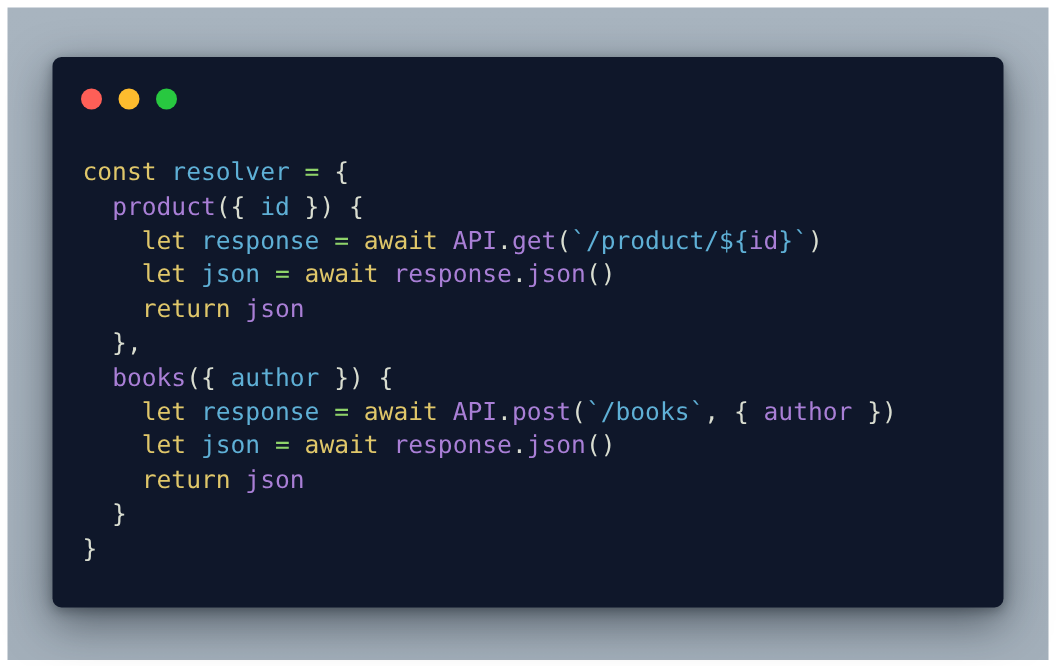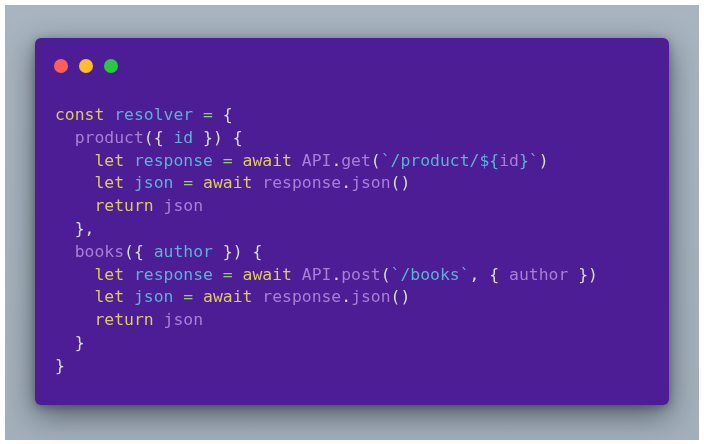--- a/index.html
+++ b/index.html
@@ -5,21 +5,21 @@
   html, body { margin: 0; padding: 0; }
   body {
     width: 704px; height: 444px; background: #ffffff; position: relative; overflow: hidden;
   }
   .bg {
     position: absolute; left: 5px; top: 5px; width: 694px; height: 435px;
     background: linear-gradient(180deg, #a8b4bf 0%, #a3afba 100%);
   }
   .card {
     position: absolute; left: 35px; top: 38px; width: 634px; height: 367px;
-    background: #4c1d95; border-radius: 6px;
+    background: #0f172a; border-radius: 6px;
     box-shadow: 0 10px 30px rgba(20,28,36,0.55), 0 2px 8px rgba(20,28,36,0.35);
   }
   .dots { position: absolute; left: 19px; top: 21px; display: flex; gap: 11px; }
   .dot { width: 14px; height: 14px; border-radius: 50%; }
   .code {
     position: absolute; left: 20px; top: 66px; margin: 0;
     font-family: "DejaVu Sans Mono", "Liberation Mono", monospace;
     font-size: 16.4px; line-height: 22.8px; color: #d8dcd0; white-space: pre;
   }
   .line { height: 22.8px; }

